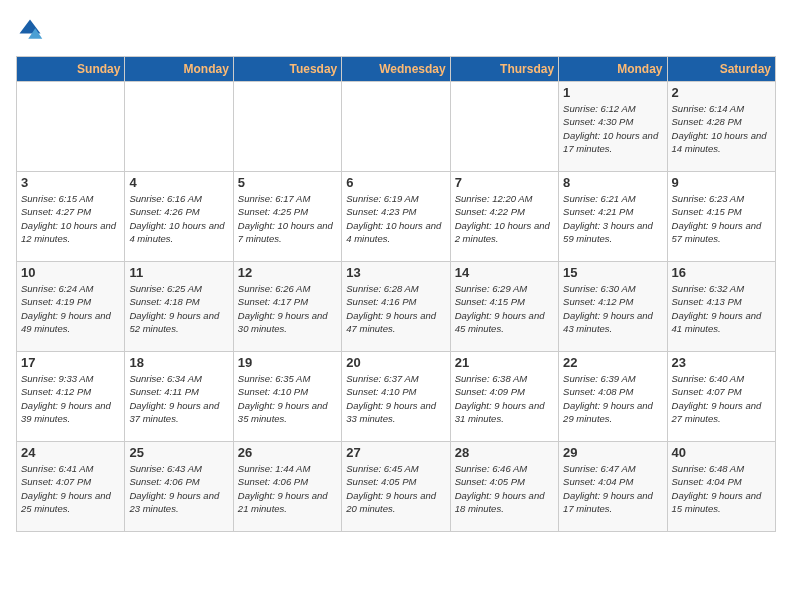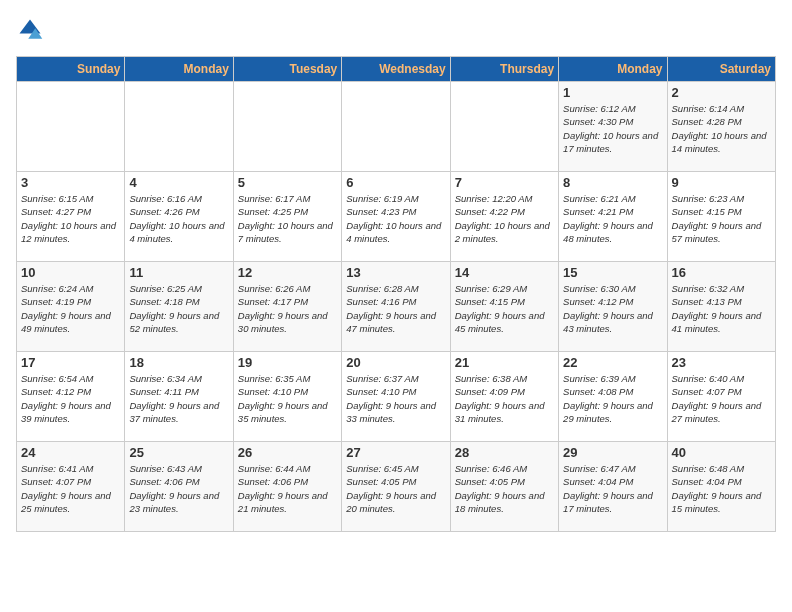--- a/index.html
+++ b/index.html
@@ -158,21 +158,21 @@
             <div>Sunrise: 12:20 AM</div>
             <div>Sunset: 4:22 PM</div>
             <div>Daylight: 10 hours and 2 minutes.</div>
           </div>
         </td>
         <td>
           <span class="day-num">8</span>
           <div class="day-info">
             <div>Sunrise: 6:21 AM</div>
             <div>Sunset: 4:21 PM</div>
-            <div>Daylight: 9 hours and 48 minutes.</div>
+            <div>Daylight: 3 hours and 59 minutes.</div>
           </div>
         </td>
         <td>
           <span class="day-num">9</span>
           <div class="day-info">
             <div>Sunrise: 6:23 AM</div>
             <div>Sunset: 4:15 PM</div>
             <div>Daylight: 9 hours and 57 minutes.</div>
           </div>
         </td>
@@ -232,21 +232,21 @@
             <div>Sunrise: 6:32 AM</div>
             <div>Sunset: 4:13 PM</div>
             <div>Daylight: 9 hours and 41 minutes.</div>
           </div>
         </td>
       </tr>
       <tr>
         <td>
           <span class="day-num">17</span>
           <div class="day-info">
-            <div>Sunrise: 6:54 AM</div>
+            <div>Sunrise: 9:33 AM</div>
             <div>Sunset: 4:12 PM</div>
             <div>Daylight: 9 hours and 39 minutes.</div>
           </div>
         </td>
         <td>
           <span class="day-num">18</span>
           <div class="day-info">
             <div>Sunrise: 6:34 AM</div>
             <div>Sunset: 4:11 PM</div>
             <div>Daylight: 9 hours and 37 minutes.</div>
@@ -306,21 +306,21 @@
           <span class="day-num">25</span>
           <div class="day-info">
             <div>Sunrise: 6:43 AM</div>
             <div>Sunset: 4:06 PM</div>
             <div>Daylight: 9 hours and 23 minutes.</div>
           </div>
         </td>
         <td>
           <span class="day-num">26</span>
           <div class="day-info">
-            <div>Sunrise: 6:44 AM</div>
+            <div>Sunrise: 1:44 AM</div>
             <div>Sunset: 4:06 PM</div>
             <div>Daylight: 9 hours and 21 minutes.</div>
           </div>
         </td>
         <td>
           <span class="day-num">27</span>
           <div class="day-info">
             <div>Sunrise: 6:45 AM</div>
             <div>Sunset: 4:05 PM</div>
             <div>Daylight: 9 hours and 20 minutes.</div>

